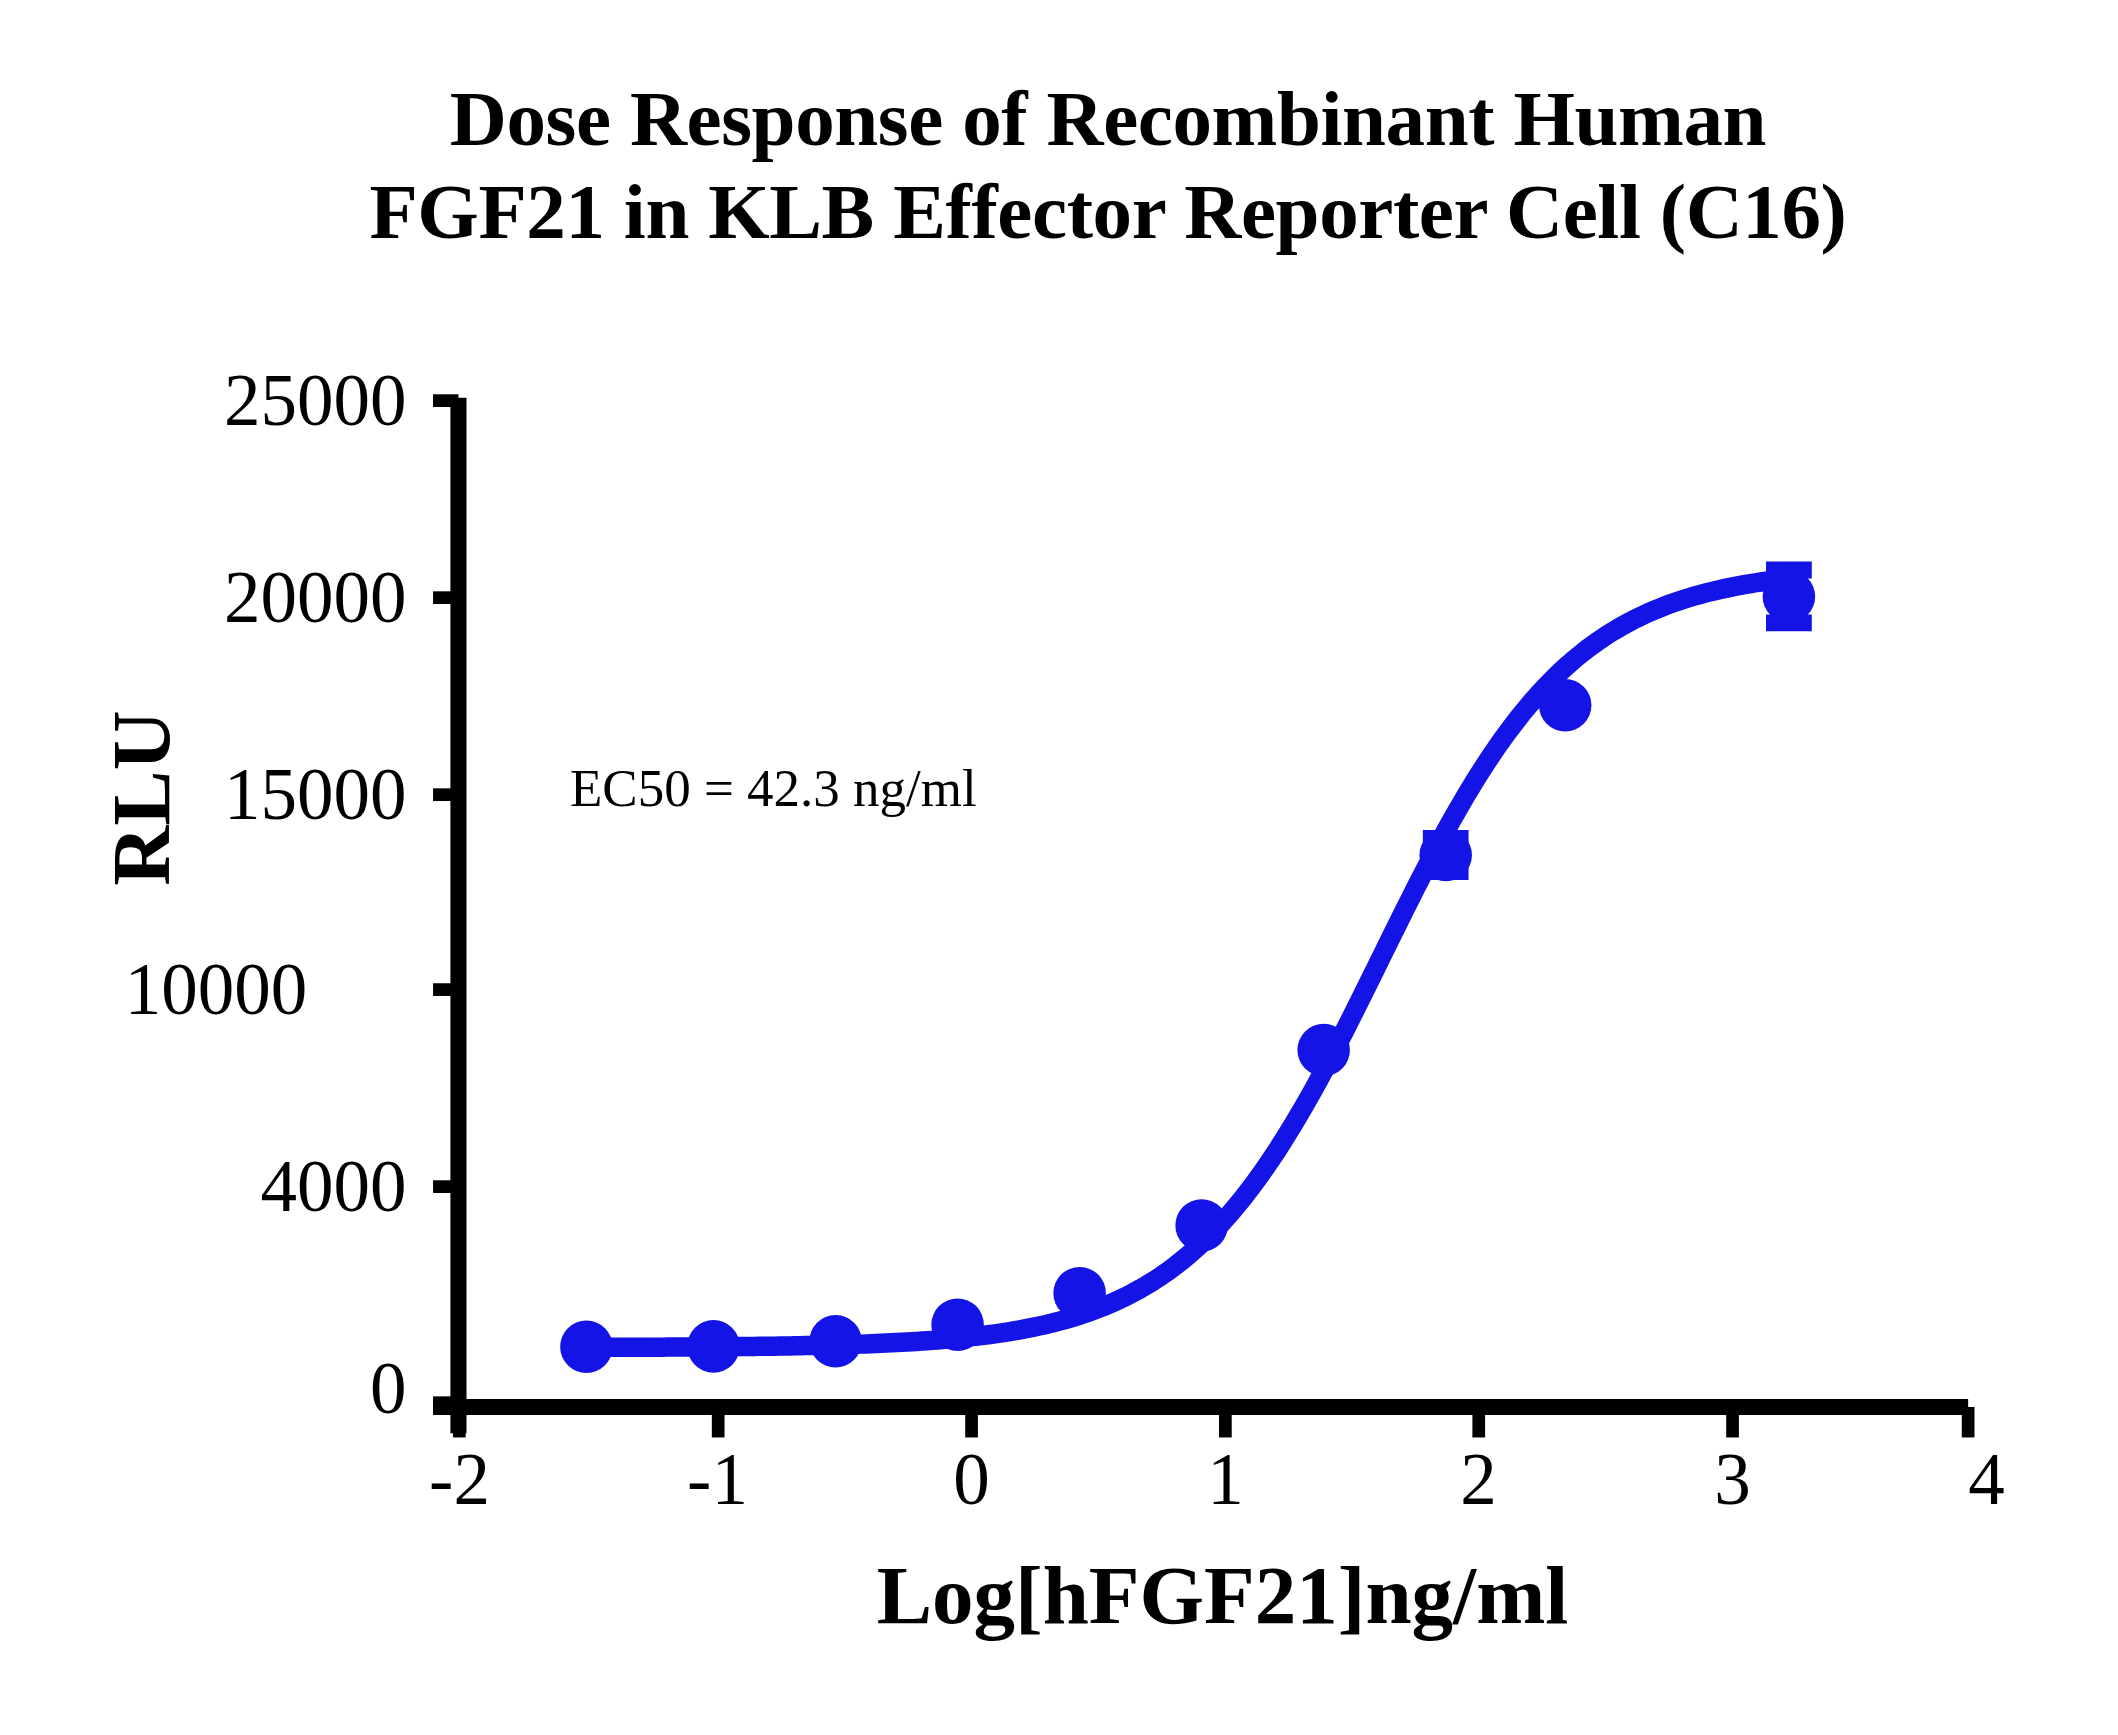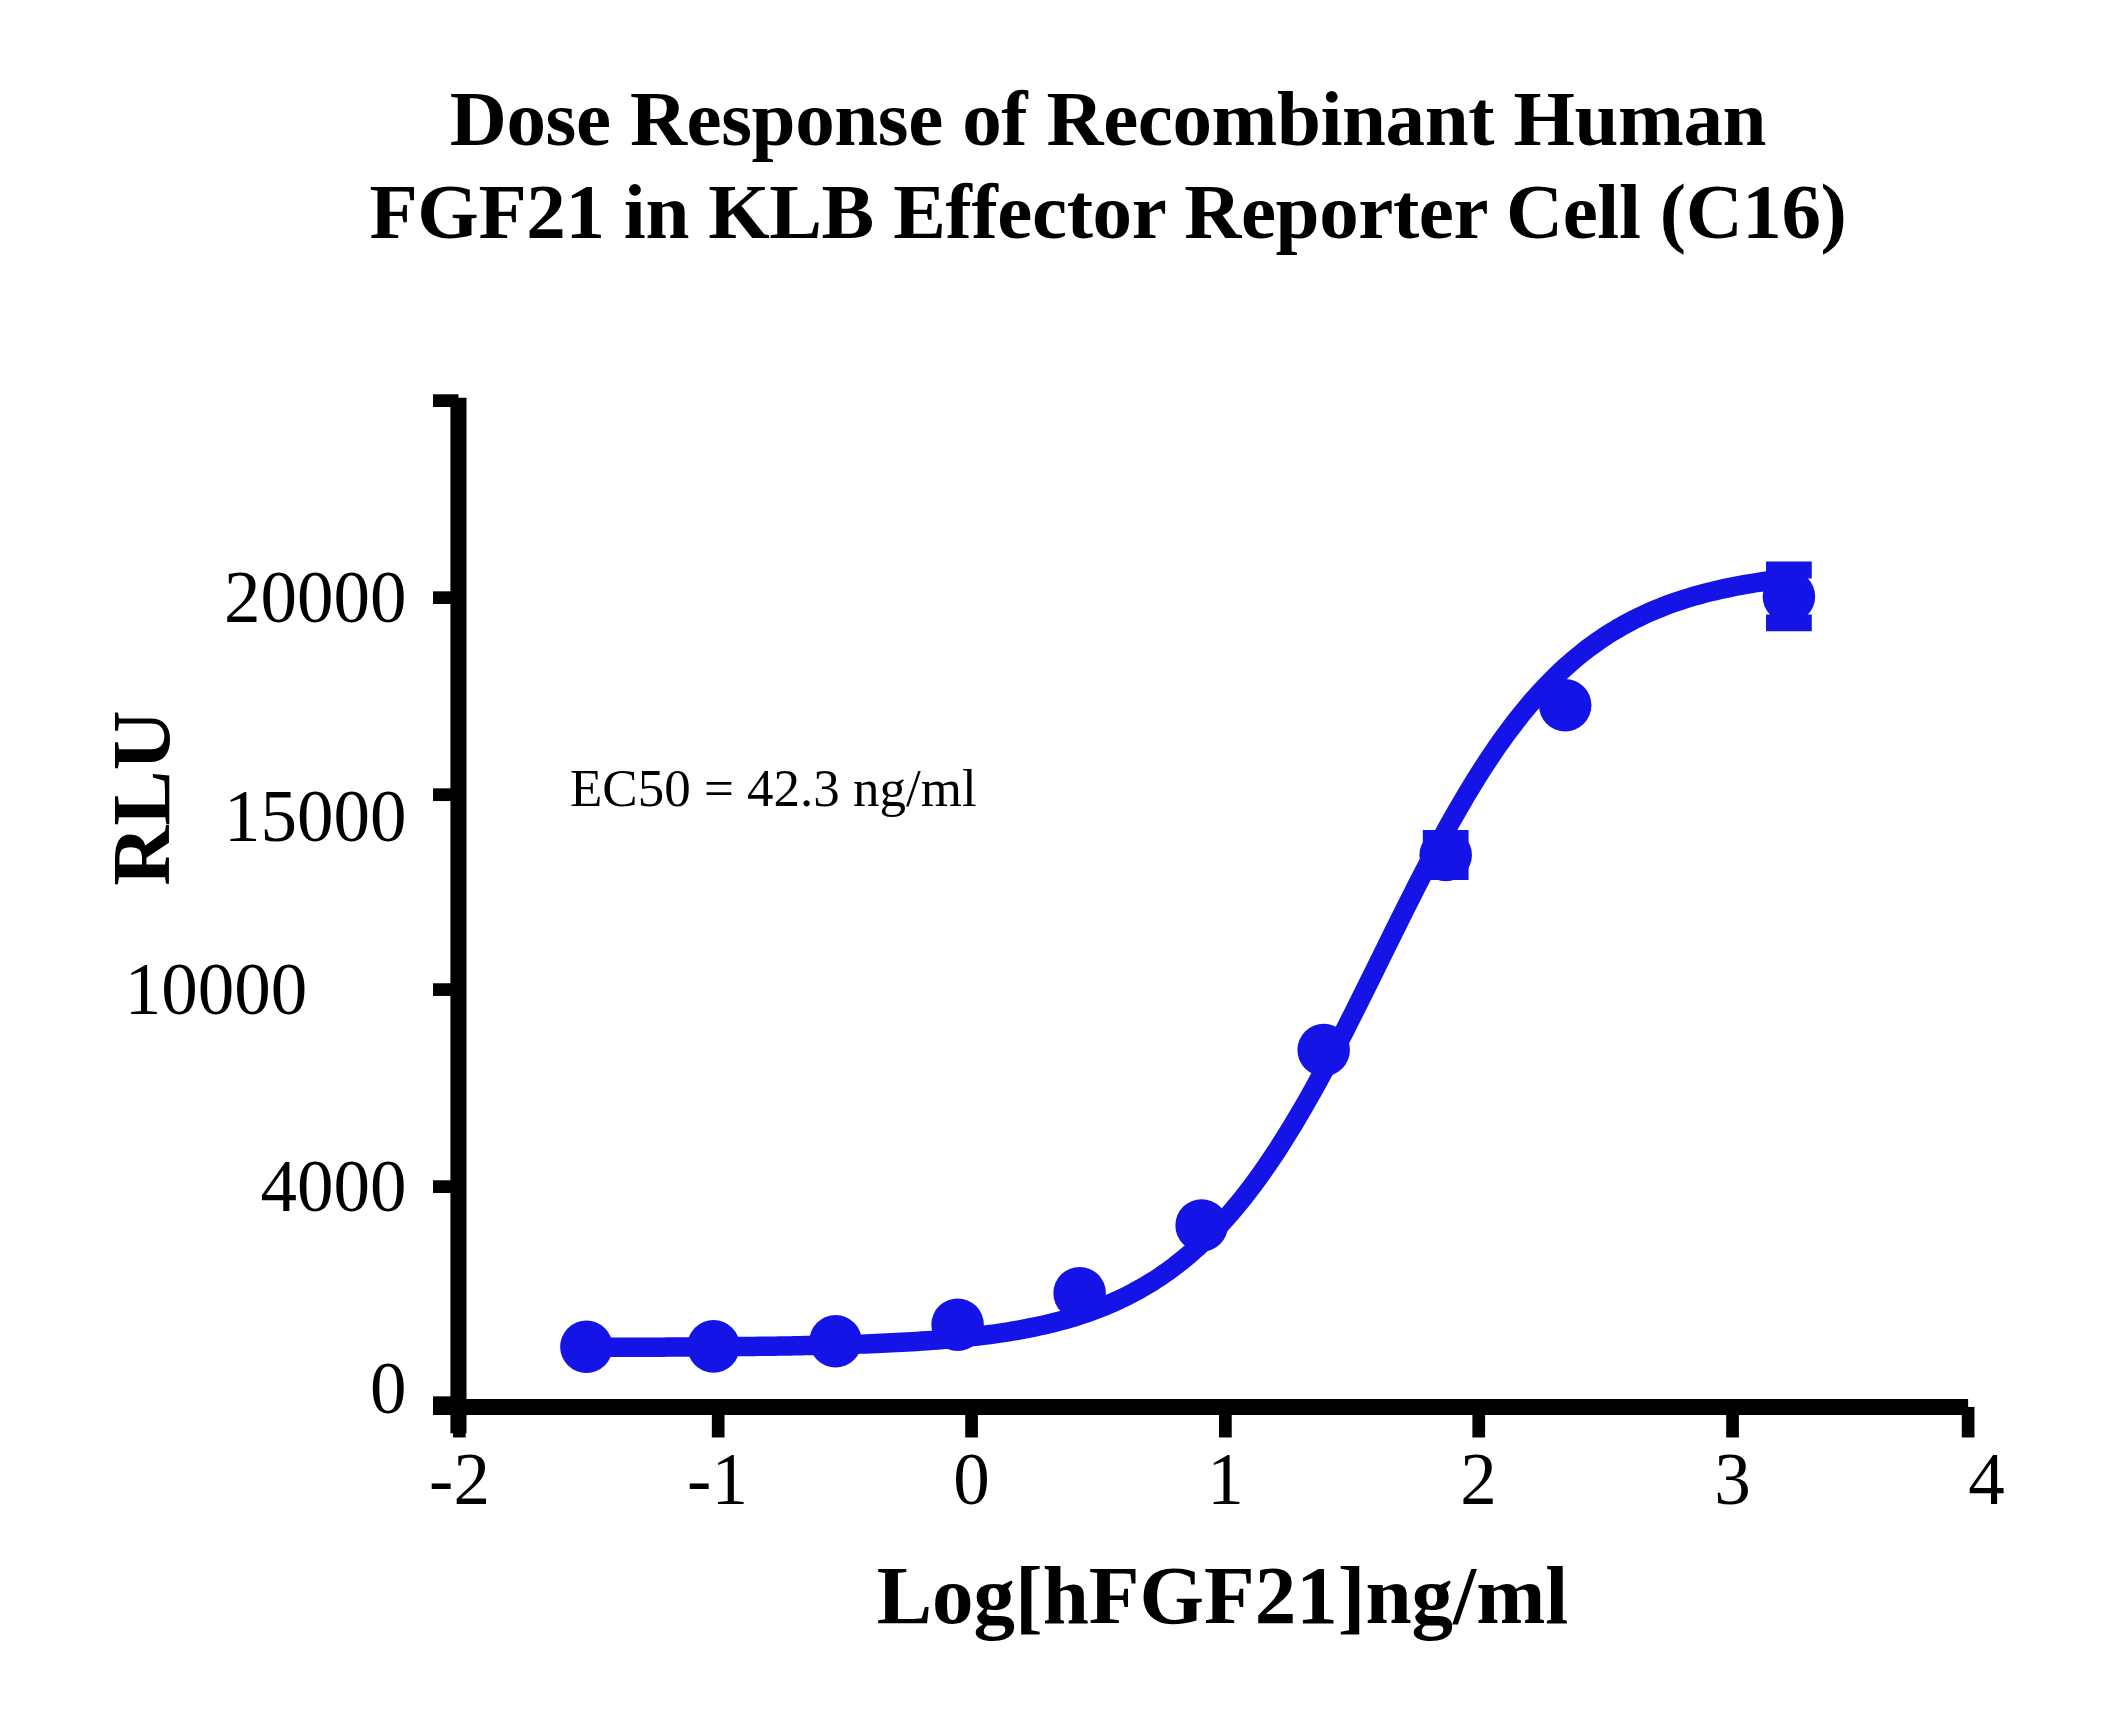--- a/index.html
+++ b/index.html
@@ -110,22 +110,23 @@
 <div id="figure">
 
   <div id="chart-title">Dose Response of Recombinant Human
 FGF21 in KLB Effector Reporter Cell (C16)</div>
 
   <div id="ylabel">RLU</div>
   <div id="xlabel">Log[hFGF21]ng/ml</div>
 
   <div id="ec50-annotation">EC50 = 42.3 ng/ml</div>
 
+  <div class="ytick-label" style="left:25.4px;  top:364px;">25000</div>
   <div class="ytick-label" style="left:25.4px;  top:561px;">20000</div>
-  <div class="ytick-label" style="left:25.4px;  top:780px;text-align:right;">15000</div>
+  <div class="ytick-label" style="left:25.4px;  top:758px;text-align:right;">15000</div>
   <div class="ytick-label" style="left:25.4px;  top:953px;text-align:center;">10000</div>
   <div class="ytick-label" style="left:25.4px;  top:1150px;">4000</div>
   <div class="ytick-label" style="left:25.4px;  top:1352px;">0</div>
 
   <div class="xtick-label" style="left:375px;  top:1443px;">-2</div>
   <div class="xtick-label" style="left:633px; top:1443px;">-1</div>
   <div class="xtick-label" style="left:887px; top:1443px;">0</div>
   <div class="xtick-label" style="left:1141px; top:1443px;">1</div>
   <div class="xtick-label" style="left:1394px; top:1443px;">2</div>
   <div class="xtick-label" style="left:1648px; top:1443px;">3</div>

